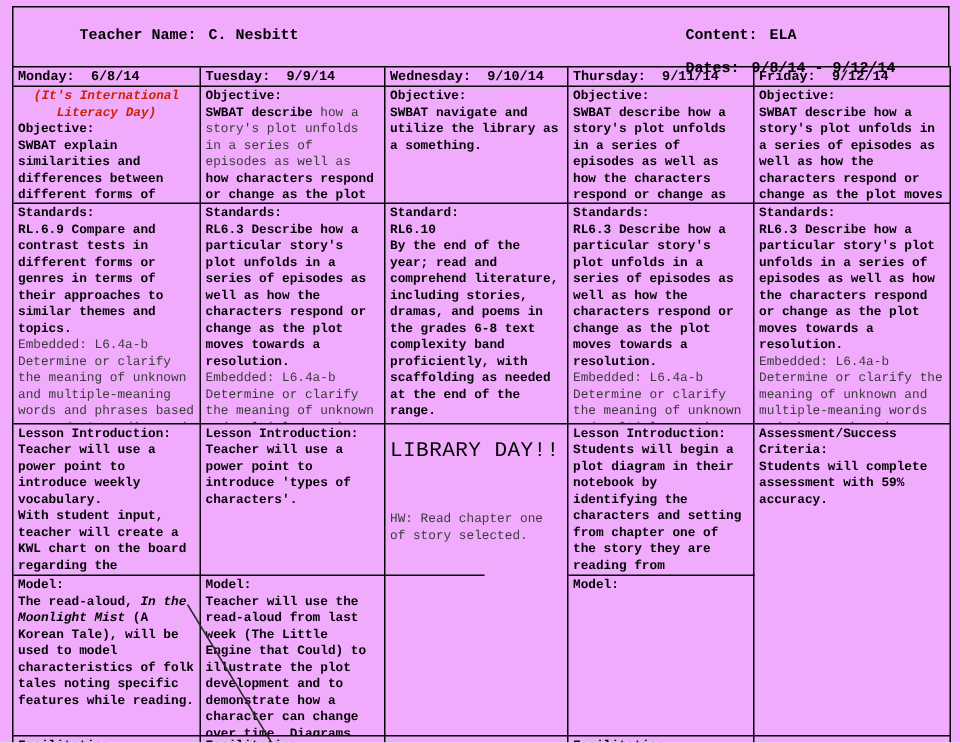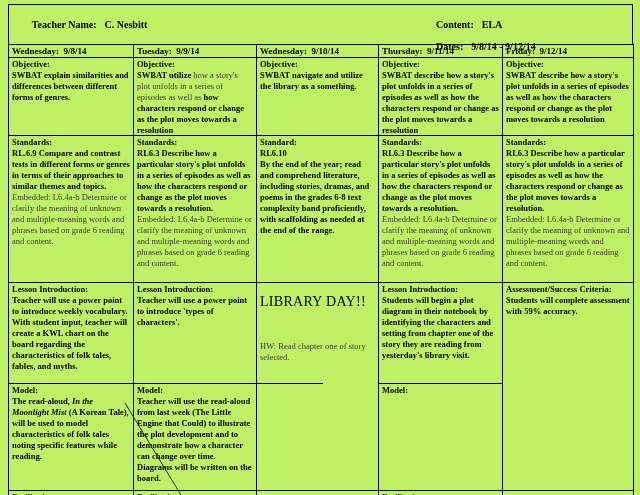--- a/index.html
+++ b/index.html
@@ -1,18 +1,18 @@
 <!DOCTYPE html>
 <html><head>
 <meta charset="utf-8">
 <style>
   html,body{margin:0;padding:0;background:#e8e8e8;}
   .page{
-    position:relative;width:640px;height:495px;background:#bef264;
-    font-family:Liberation Serif, serif;color:#000;overflow:hidden;
+    position:relative;width:640px;height:495px;background:#f0abfc;
+    font-family:Liberation Mono, monospace;color:#000;overflow:hidden;
     margin:0 auto;
   }
   
   .header-box{
     position:absolute;left:8px;top:4px;width:625px;height:40px;
     border-top:1px solid #000;border-left:1px solid #000;border-right:1px solid #000;
     box-sizing:border-box;
   }
   .hfield{position:absolute;font-size:10px;font-weight:bold;white-space:pre;}
   .hf-teacher{left:8px;top:3px;}
@@ -65,33 +65,34 @@
     <div class="hfield hf-content">
       <span>Content:</span><span class="val">ELA</span>
     </div>
     <div class="hfield hf-dates">
       <span>Dates:</span><span class="val">9/8/14 - 9/12/14</span>
     </div>
   </div>
 
   <div class="grid">
 
-    <div class="cell day c1 r1">Wednesday:  9/8/14</div>
+    <div class="cell day c1 r1">Monday:  6/8/14</div>
     <div class="cell day c2 r1">Tuesday:  9/9/14</div>
     <div class="cell day c3 r1">Wednesday:  9/10/14</div>
     <div class="cell day c4 r1">Thursday:  9/11/14</div>
     <div class="cell day c5 r1">Friday:  9/12/14</div>
 
     <div class="cell c1 r2">
+      <div class="red-note">(It's International Literacy Day)</div>
       <div>Objective:</div>
       <div>SWBAT explain similarities and differences between different forms of genres.</div>
     </div>
     <div class="cell c2 r2">
       <div>Objective:</div>
-      <div><span>SWBAT utilize</span><span class="reg"> how a story's plot unfolds in a series of episodes as well as </span><span>how characters respond or change as the plot moves towards a resolution</span></div>
+      <div><span>SWBAT describe</span><span class="reg"> how a story's plot unfolds in a series of episodes as well as </span><span>how characters respond or change as the plot moves towards a resolution</span></div>
     </div>
     <div class="cell c3 r2">
       <div>Objective:</div>
       <div>SWBAT navigate and utilize the library as a something.</div>
     </div>
     <div class="cell c4 r2">
       <div>Objective:</div>
       <div>SWBAT describe how a story's plot unfolds in a series of episodes as well as how the characters respond or change as the plot moves towards a resolution</div>
     </div>
     <div class="cell c5 r2">

